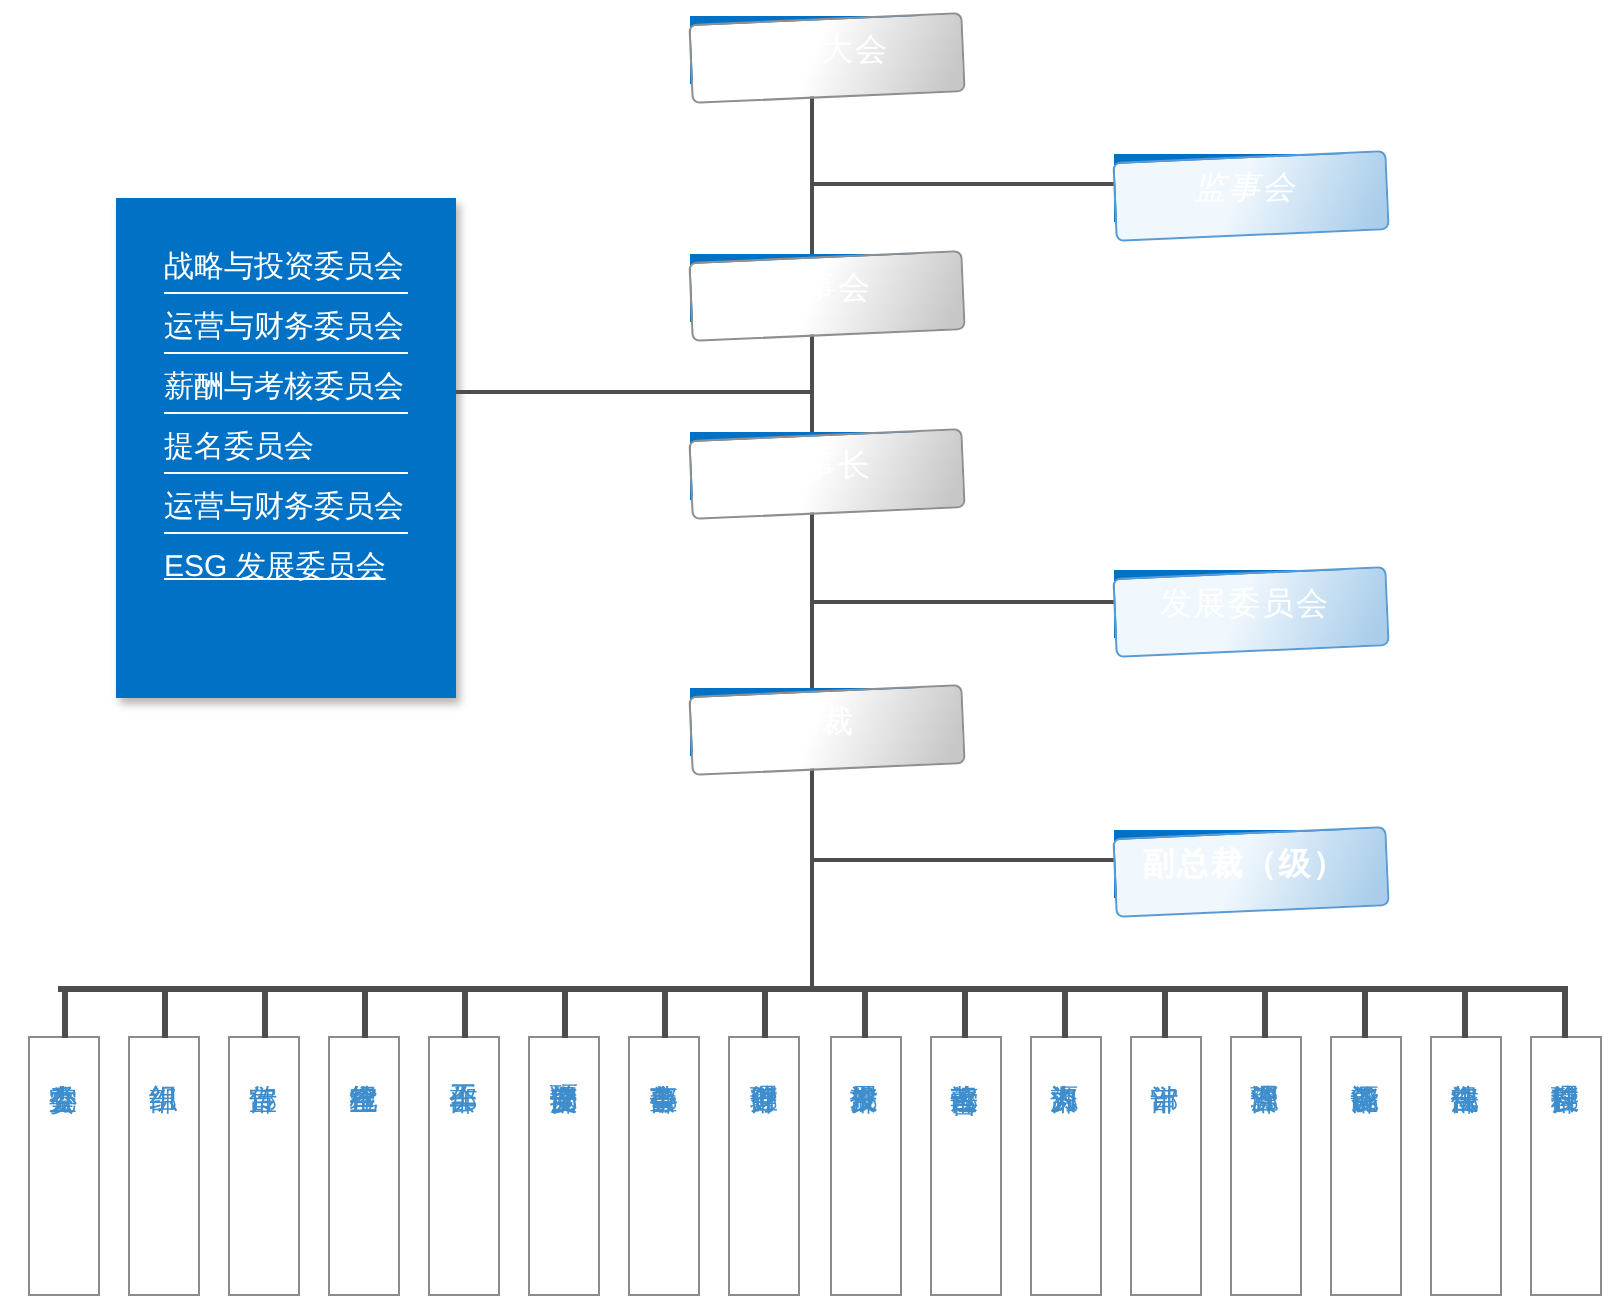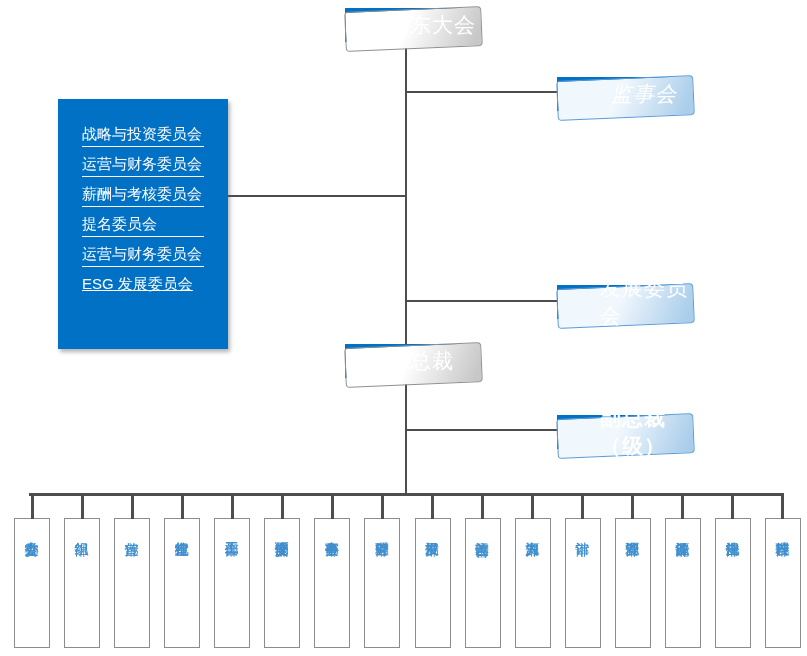--- a/index.html
+++ b/index.html
@@ -30,25 +30,24 @@
   .h-secretary{left:406px;top:300px;width:151px;height:2px;}
   .h-vp{left:406px;top:429px;width:151px;height:2px;}
   .h-bus{left:29px;top:493px;width:755px;height:3px;}
 
   
   .node{
     position:absolute;
     width:131px;height:34px;
     background:var(--node-blue);
     color:#ffffff;
-    font-size:21px;
+    font-size:16px;
     letter-spacing:1px;
     display:flex;align-items:center;justify-content:center;
     z-index:3;
-    padding-left:43px;
   }
   .node::before{
     content:"";
     position:absolute;
     left:0px;top:1px;right:-6px;bottom:-7px;
     background:linear-gradient(115deg,#ffffff 45%,#c7c7c7 95%);
     border:1px solid var(--shadow-gray-border);
     border-radius:4px;
     transform:rotate(-2.5deg);
     z-index:-1;
@@ -133,20 +132,26 @@
   <div class="line h-secretary"></div>
   <div class="line h-vp"></div>
   <div class="line h-bus"></div>
 
   <div class="node pos-shareholders">
     <span>股东大会</span>
   </div>
   <div class="node alt pos-supervisory">
     <span>监事会</span>
   </div>
+  <div class="node pos-board">
+    <span>董事会</span>
+  </div>
+  <div class="node pos-chairman">
+    <span>董事长</span>
+  </div>
   <div class="node alt pos-secretary">
     <span>发展委员会</span>
   </div>
   <div class="node pos-president">
     <span>总裁</span>
   </div>
   <div class="node alt pos-vp">
     <span>副总裁（级）</span>
   </div>
 

